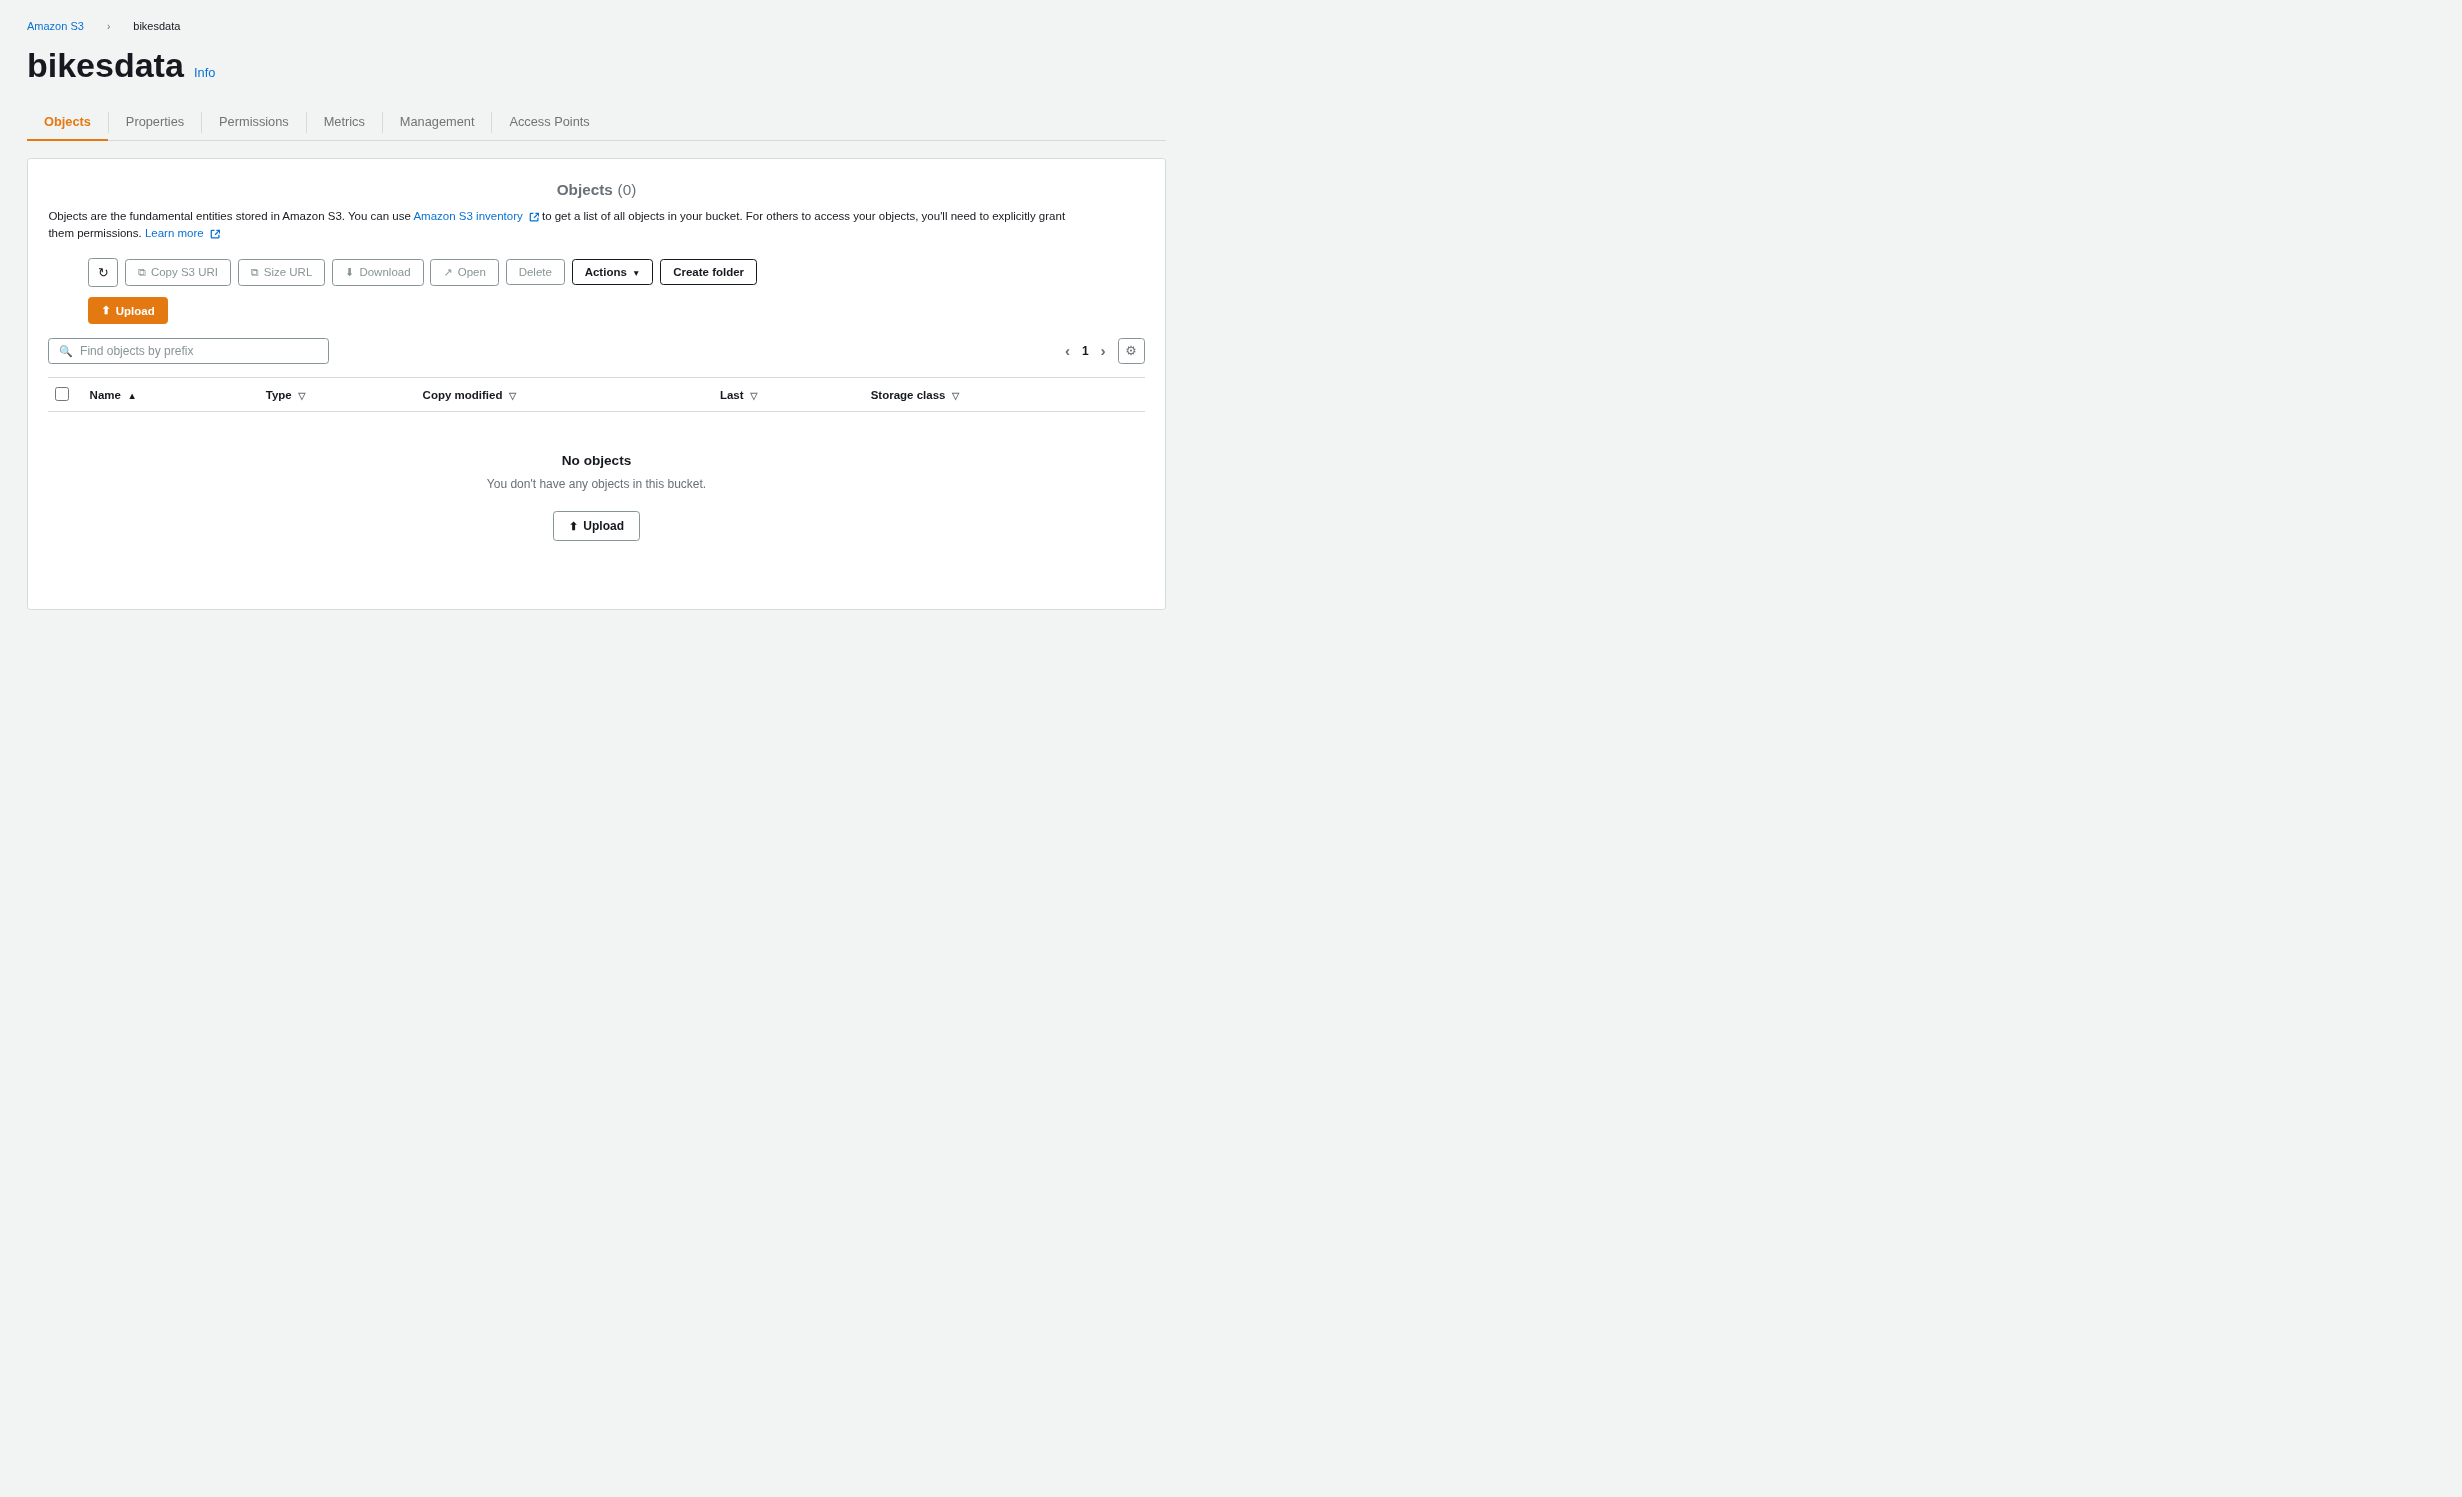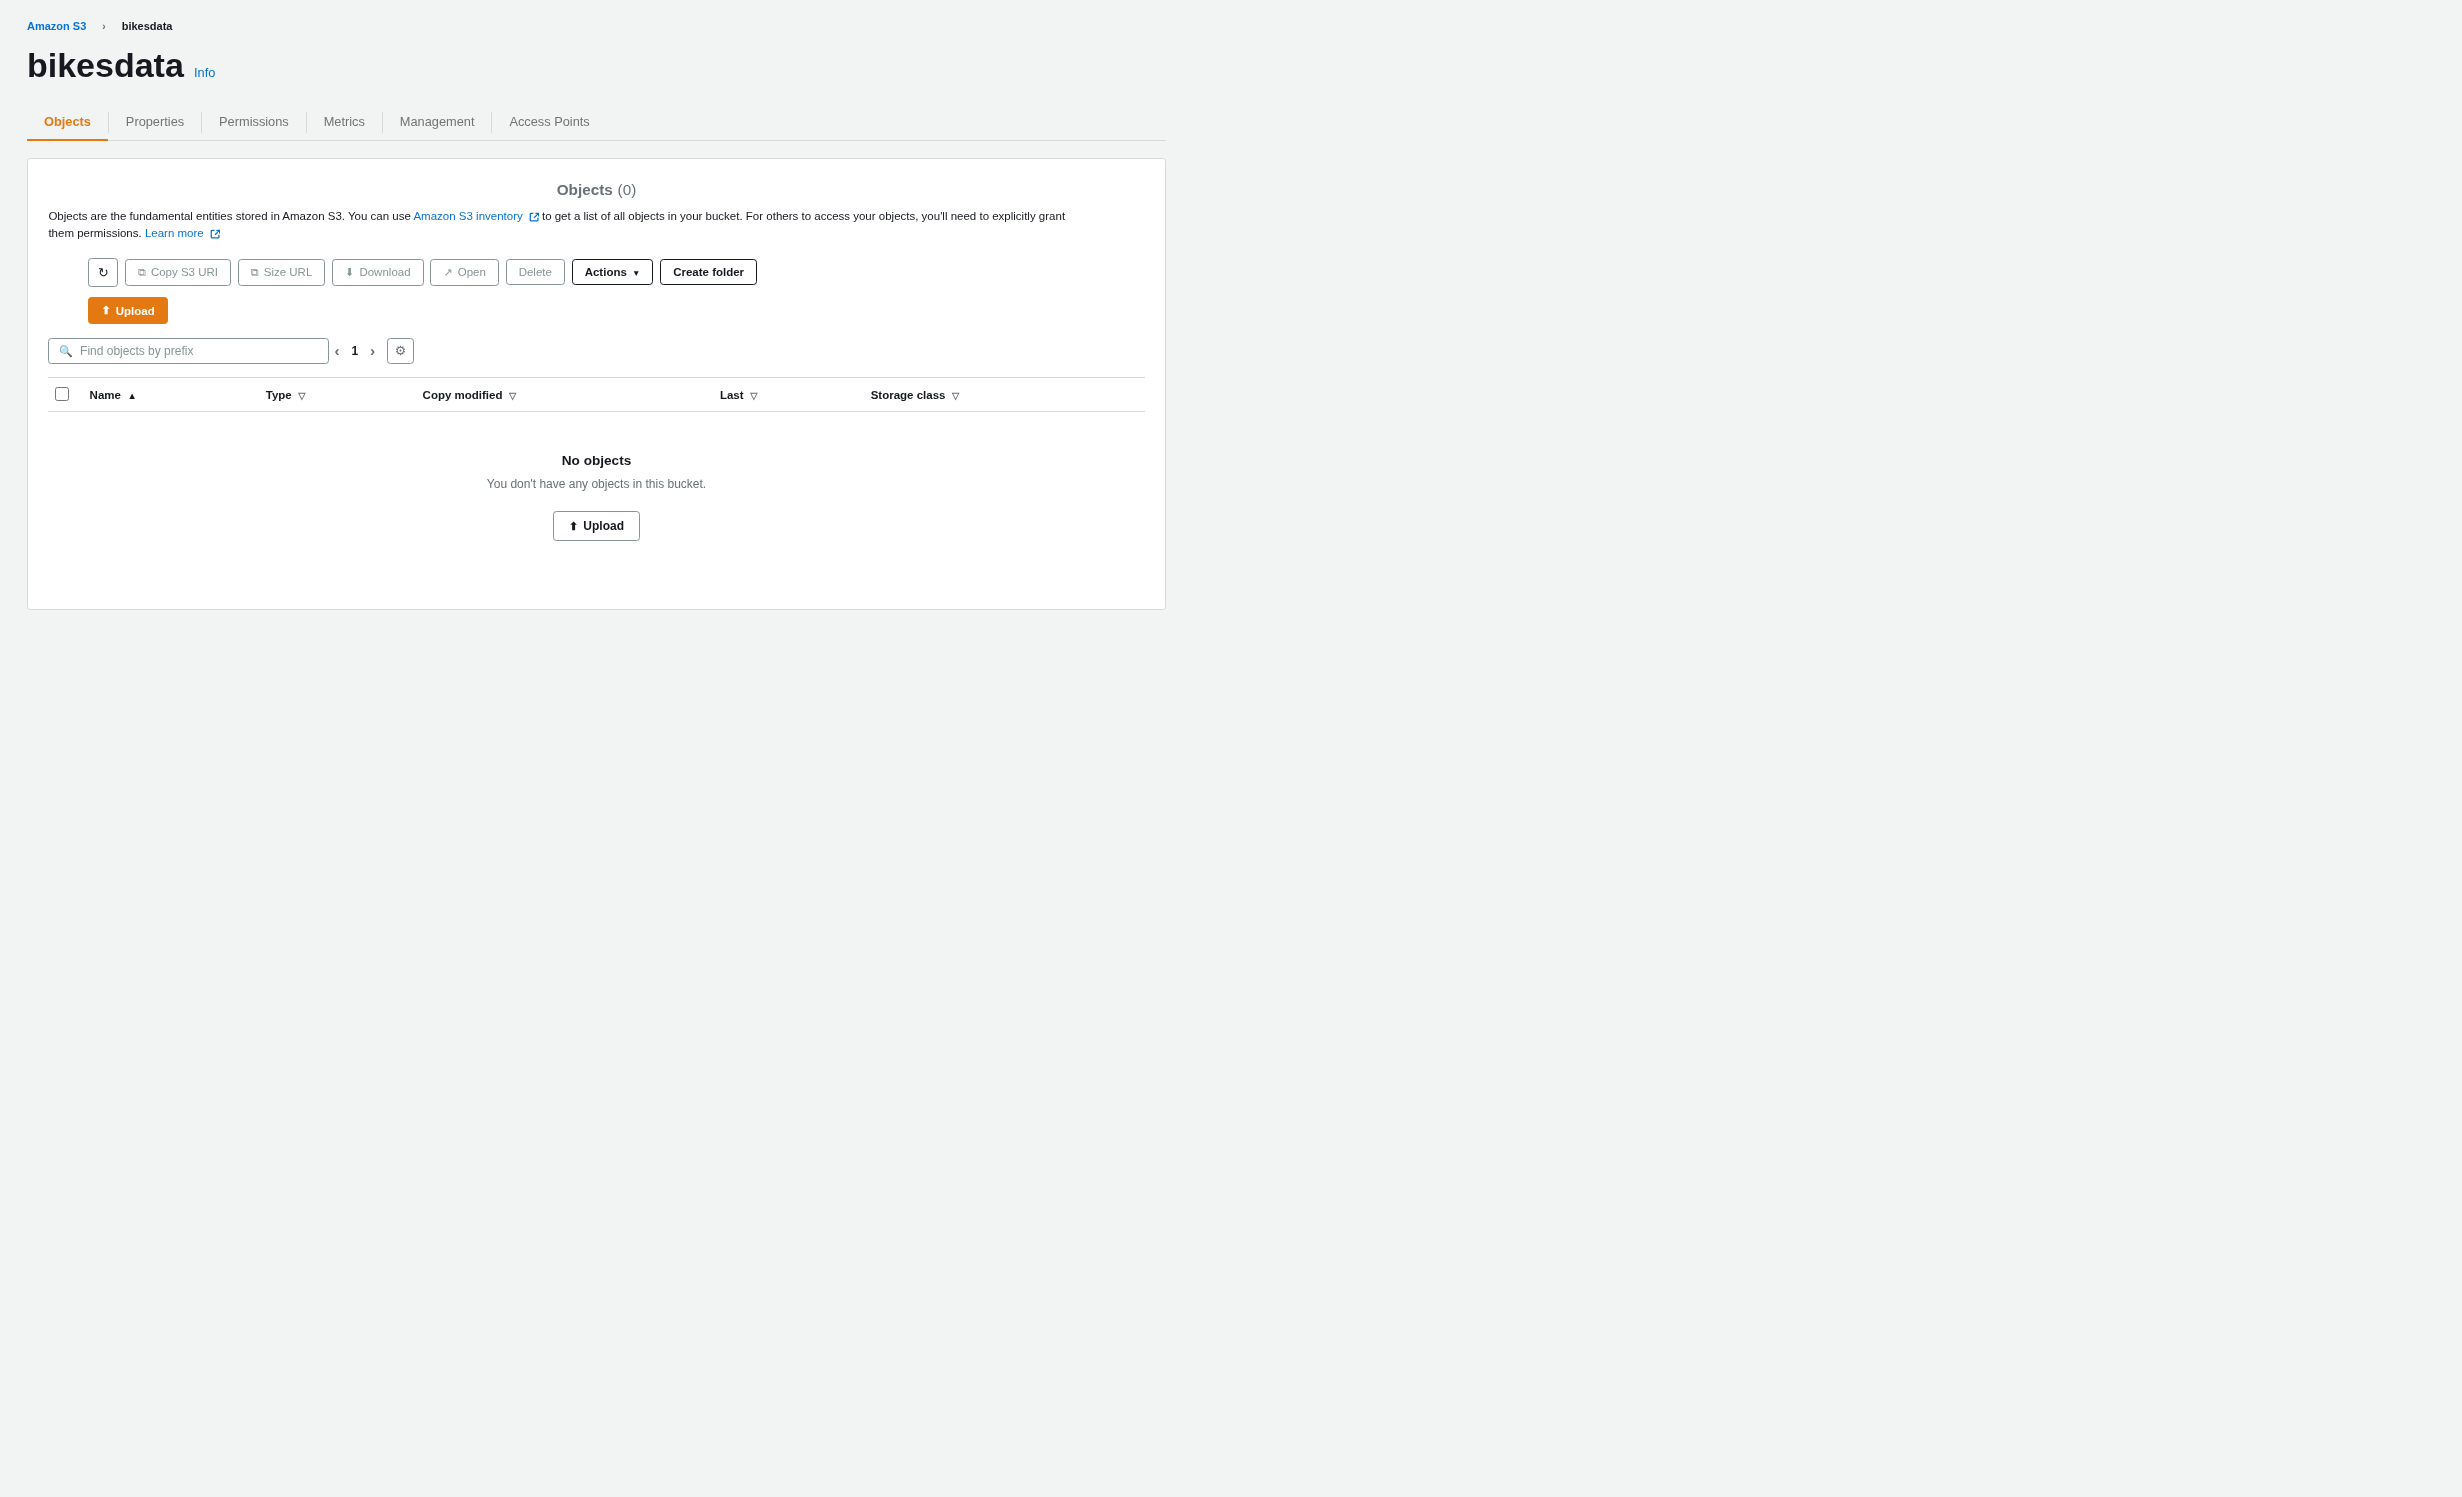--- a/index.html
+++ b/index.html
@@ -10,24 +10,23 @@
       font-size: 12px;
       min-height: 100vh;
     }
     .page-wrapper {
       padding: 20.4px 27px 34px 27px;
       max-width: 1193px;
     }
     .breadcrumb {
       display: flex;
       align-items: flex-end;
-      gap: 16px;
+      gap: 23px;
       font-size: 11px;
       margin-bottom: 13.6px;
-      font-weight: bold;
     }
     .breadcrumb-link {
       color: #0972d3;
       text-decoration: none;
       cursor: pointer;
     }
     .breadcrumb-separator {
       color: #687078;
       font-size: 10.2px;
     }
@@ -157,20 +156,21 @@
     .btn-create-folder {
       border: 0.9px solid #16191f;
       font-weight: 600;
     }
     .toolbar-row2 {
       margin-bottom: 13.6px;
     }
     .search-row {
       display: flex;
       align-items: center;
+      justify-content: space-between;
       margin-bottom: 13.6px;
     }
     .search-box {
       display: flex;
       align-items: center;
       border: 0.9px solid #879596;
       border-radius: 3.4px;
       background: #fff;
       padding: 5.1px 10.2px;
       gap: 6.8px;

